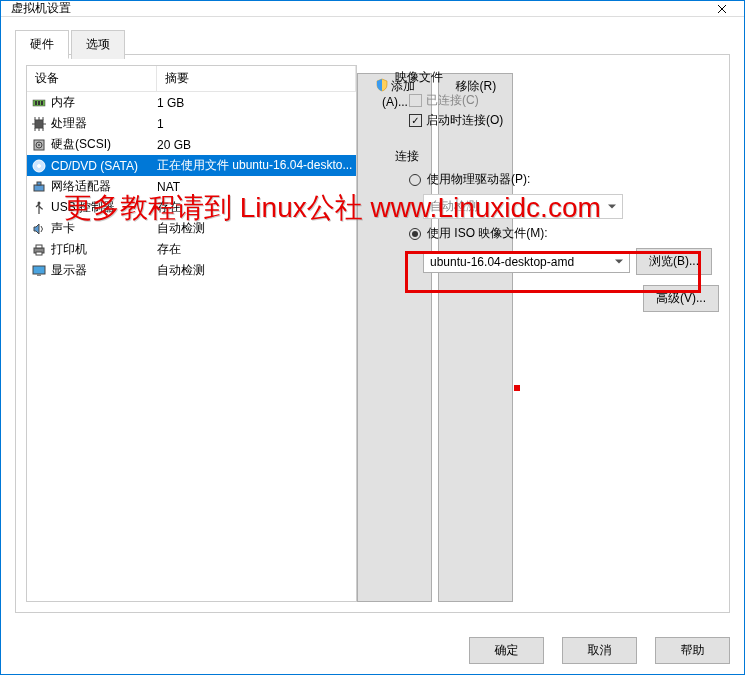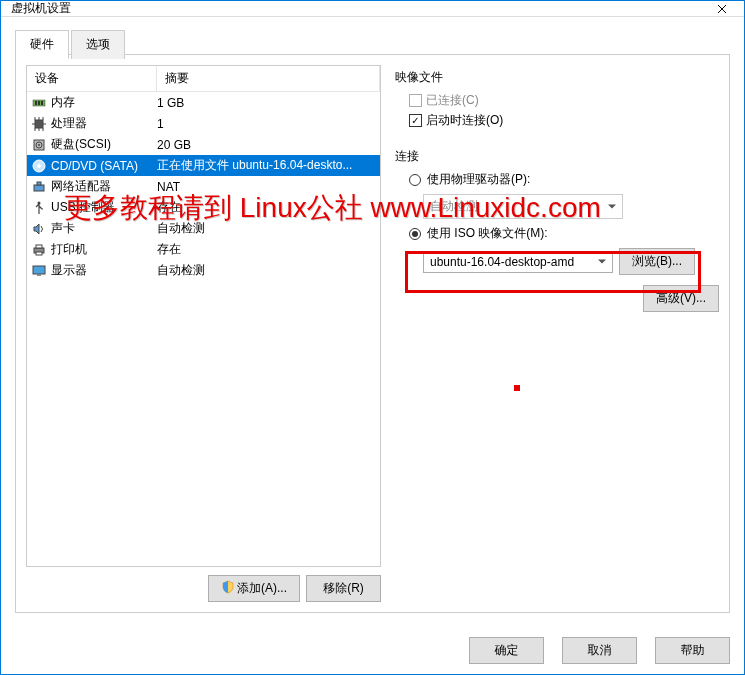--- a/index.html
+++ b/index.html
@@ -6,21 +6,21 @@
 body { margin: 0; background: #fff; }
 .window { width: 745px; height: 675px; border: 1px solid #0078d7; display: flex; flex-direction: column; background: #fff; }
 .titlebar { height: 16px; display: flex; align-items: center; padding: 0 0 0 10px; border-bottom: 1px solid #ddd; }
 .titlebar-text { flex: 1; }
 .close-btn { width: 45px; height: 100%; display: flex; align-items: center; justify-content: center; font-size: 14px; }
 .body { flex: 1; padding: 8px 14px 14px 14px; display: flex; flex-direction: column; }
 .tabs { display: flex; border-bottom: 1px solid #ccc; }
 .tab { padding: 5px 14px; border: 1px solid #ccc; border-bottom: none; margin-right: 2px; background: #f0f0f0; position: relative; top: 5px; }
 .tab.active { background: #fff; border-bottom: 1px solid #fff; }
 .content { flex: 1; border: 1px solid #ccc; border-top: none; display: flex; padding: 10px; gap: 10px; position: relative; }
-.left-pane { width: 355px; display: flex; flex-direction: column; }
+.left-pane { width: 355px; display: flex; }
 .device-table { border: 1px solid #ccc; flex: 1; display: flex; flex-direction: column; }
 .table-header { display: flex; background: #fff; border-bottom: 1px solid #e5e5e5; }
 .th { padding: 4px 8px; border-right: 1px solid #e5e5e5; }
 .th.dev { width: 130px; }
 .th.sum { flex: 1; }
 .table-body { flex: 1; overflow: hidden; }
 .row { display: flex; align-items: center; padding: 2px 4px; }
 .row.selected { background: #0078d7; color: #fff; }
 .row .icon { width: 16px; height: 16px; margin-right: 4px; display: inline-flex; align-items: center; justify-content: center; }
 .row .dev { width: 126px; display: flex; align-items: center; overflow: hidden; white-space: nowrap; }
@@ -225,21 +225,21 @@
         </div>
         <div style="margin-left:28px;">
           <div class="combo disabled" style="width:200px;">自动检测</div>
         </div>
 
         <div class="radio-row">
           <span class="radio checked"></span>
           <span>使用 ISO 映像文件(M):</span>
         </div>
         <div class="iso-row">
-          <div class="combo" style="width:190px;">ubuntu-16.04-desktop-amd</div>
+          <div class="combo" style="width:207px;">ubuntu-16.04-desktop-amd</div>
           <div class="btn" style="min-width:60px;">浏览(B)...</div>
         </div>
         <div class="highlight-box" style="left:14px; top:186px; width:296px; height:42px;"></div>
 
         <div class="adv-row">
           <div class="btn" style="min-width:70px;">高级(V)...</div>
         </div>
       </div>
     </div>
   </div>

